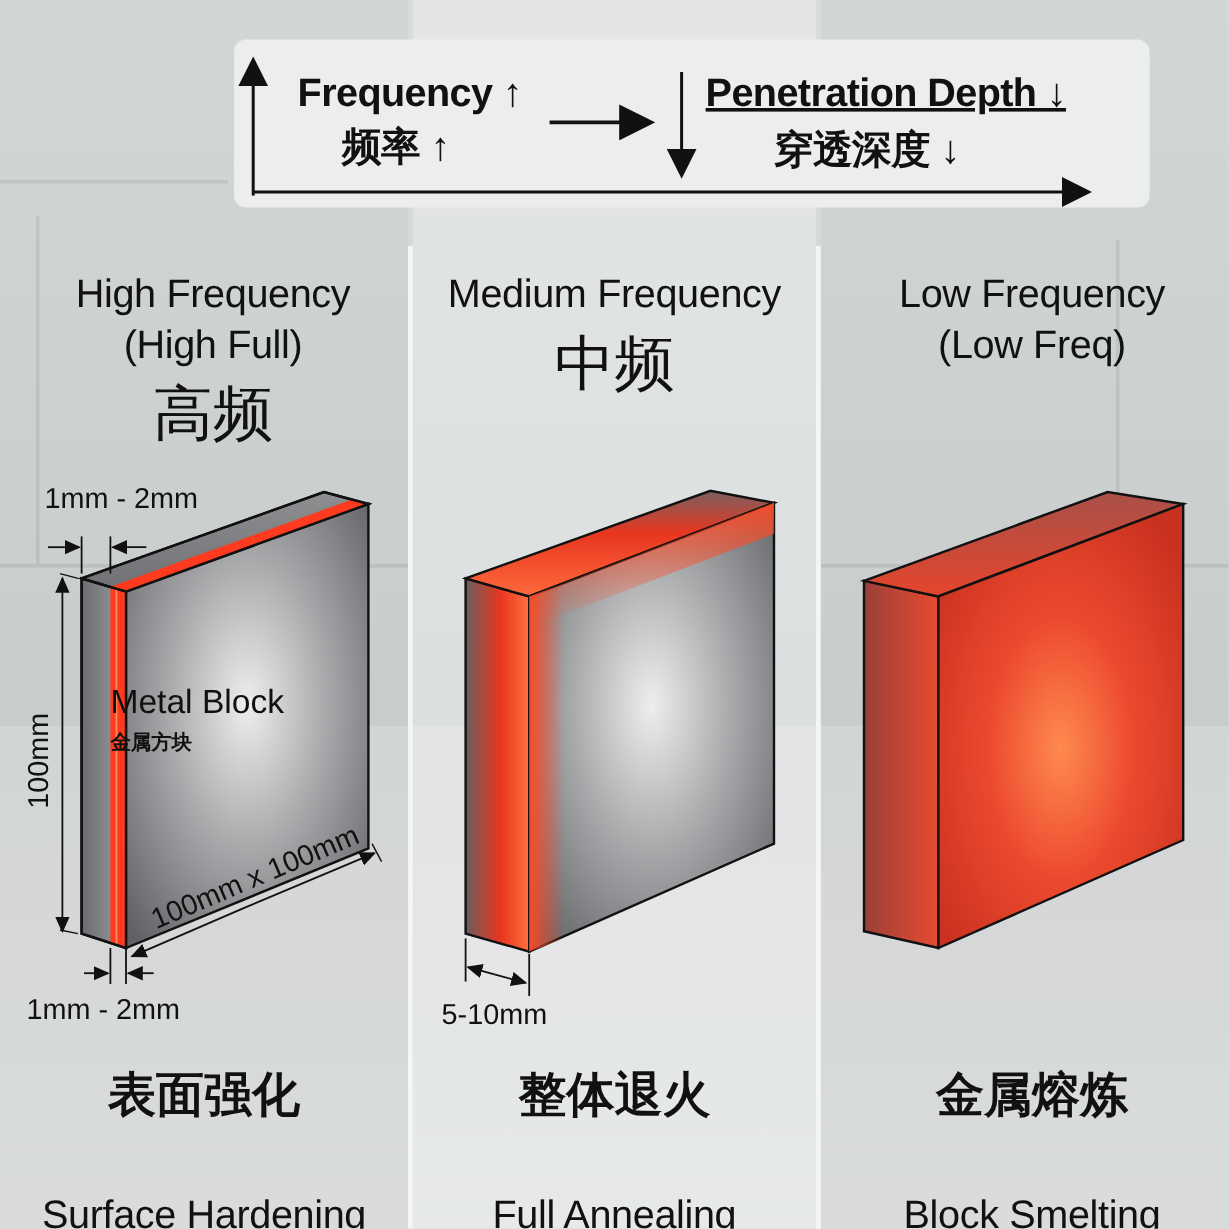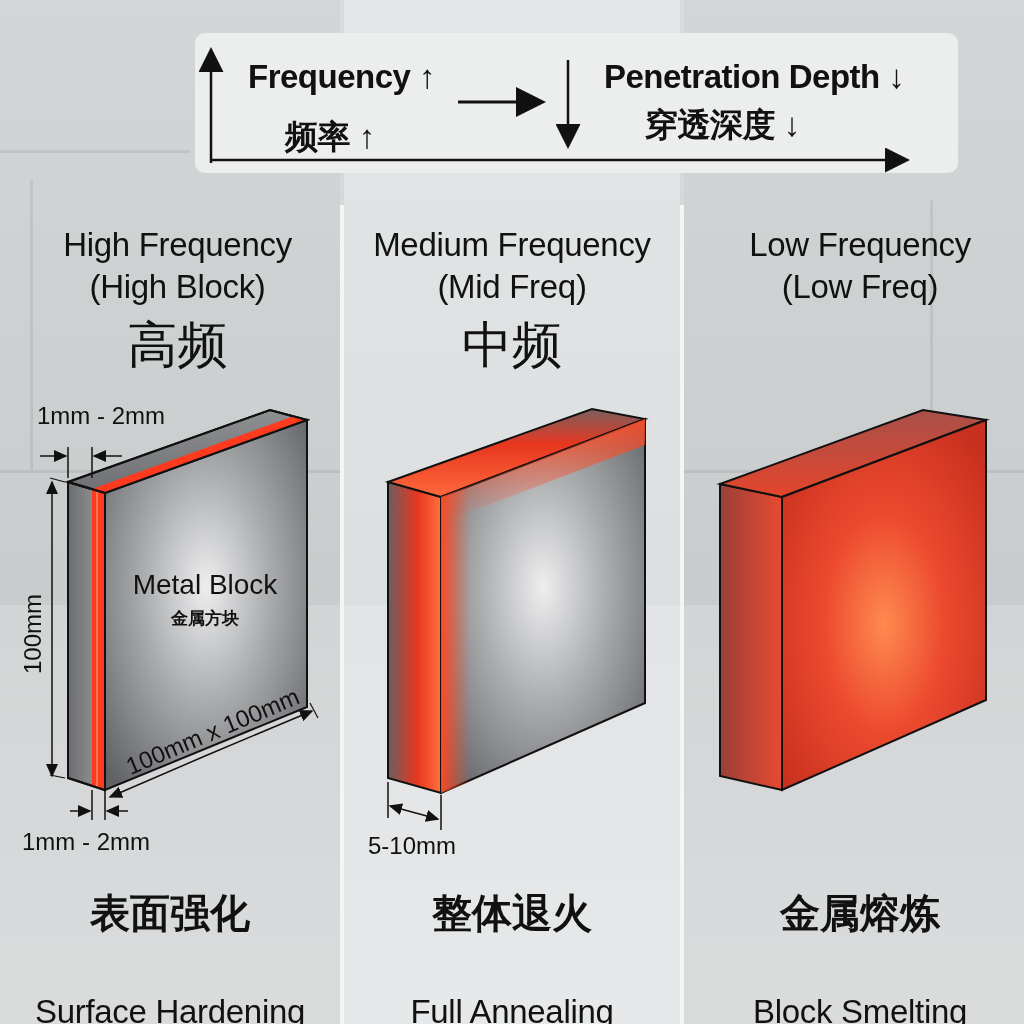--- a/index.html
+++ b/index.html
@@ -45,37 +45,36 @@
     <marker id="ah" markerWidth="10" markerHeight="10" refX="8" refY="5" orient="auto">
       <path d="M0,0 L10,5 L0,10 z" fill="#111"></path>
     </marker>
   </defs>
   <line x1="211" y1="163" x2="211" y2="52" stroke="#111" stroke-width="2.5" marker-end="url(#ah)"></line>
   <line x1="211" y1="160" x2="905" y2="160" stroke="#111" stroke-width="2.5" marker-end="url(#ah)"></line>
   <line x1="458" y1="102" x2="540" y2="102" stroke="#111" stroke-width="3" marker-end="url(#ah)"></line>
   <line x1="568" y1="60" x2="568" y2="144" stroke="#111" stroke-width="2.5" marker-end="url(#ah)"></line>
 </svg>
 <div class="legend-text" style="left:248px;top:58px;">Frequency ↑</div>
-<div class="legend-text" style="left:285px;top:118px;text-align:right;">频率 ↑</div>
-<div class="legend-text" style="left:604px;top:58px;">Penetration Depth ↓</div>
+<div class="legend-text" style="left:285px;top:103px;text-align:right;">频率 ↑</div>
+<div class="legend-text" style="left:588px;top:58px;text-decoration:underline;">Penetration Depth ↓</div>
 <div class="legend-text" style="left:645px;top:106px;">穿透深度 ↓</div>
 
 <div class="col" style="left:0;width:340px;">
   <div style="position:absolute;left:15px;right:0;top:224px;">
     <div class="title-en">High Frequency</div>
-    <div class="title-en">(High Block)</div>
+    <div class="title-en">(High Full)</div>
     <div class="title-cn">高频</div>
   </div>
   <div class="bottom-cn">表面强化</div>
   <div class="bottom-en">Surface Hardening</div>
 </div>
 <div class="col" style="left:344px;width:336px;">
   <div style="position:absolute;left:0;right:0;top:224px;">
     <div class="title-en">Medium Frequency</div>
-    <div class="title-en">(Mid Freq)</div>
     <div class="title-cn">中频</div>
   </div>
   <div class="bottom-cn">整体退火</div>
   <div class="bottom-en">Full Annealing</div>
 </div>
 <div class="col" style="left:684px;width:352px;">
   <div style="position:absolute;left:0;right:0;top:224px;">
     <div class="title-en">Low Frequency</div>
     <div class="title-en">(Low Freq)</div>
   </div>
@@ -178,21 +177,21 @@
     <line x1="412" y1="812" x2="438" y2="819" stroke="#111" stroke-width="1.5" marker-end="url(#dimA)"></line>
   </g>
 
   <g>
     <polygon points="720,484 782,497 782,790 720,776" fill="url(#hotSide)" stroke="#111" stroke-width="2"></polygon>
     <polygon points="720,484 923,410 986,420 782,497" fill="url(#hotTop)" stroke="#111" stroke-width="2"></polygon>
     <polygon points="782,497 986,420 986,700 782,790" fill="url(#hotFace)" stroke="#111" stroke-width="2"></polygon>
   </g>
 </svg>
 
-<div style="position:absolute;left:110px;top:568px;width:190px;text-align:center;font-size:28px;line-height:34px;">
+<div style="position:absolute;left:92px;top:568px;width:190px;font-size:28px;line-height:34px;">
   <div>Metal Block</div>
   <div style="font-weight:bold;font-size:17px;">金属方块</div>
 </div>
 
 <div class="dim" style="left:37px;top:402px;">1mm - 2mm</div>
 <div class="dim" style="left:-12px;top:620px;transform:rotate(-90deg);transform-origin:center;width:90px;text-align:center;">100mm</div>
 <div class="dim" style="left:122px;top:755px;transform:rotate(-23deg);transform-origin:left top;">100mm x 100mm</div>
 <div class="dim" style="left:22px;top:828px;">1mm - 2mm</div>
 <div class="dim" style="left:368px;top:832px;">5-10mm</div>
 

